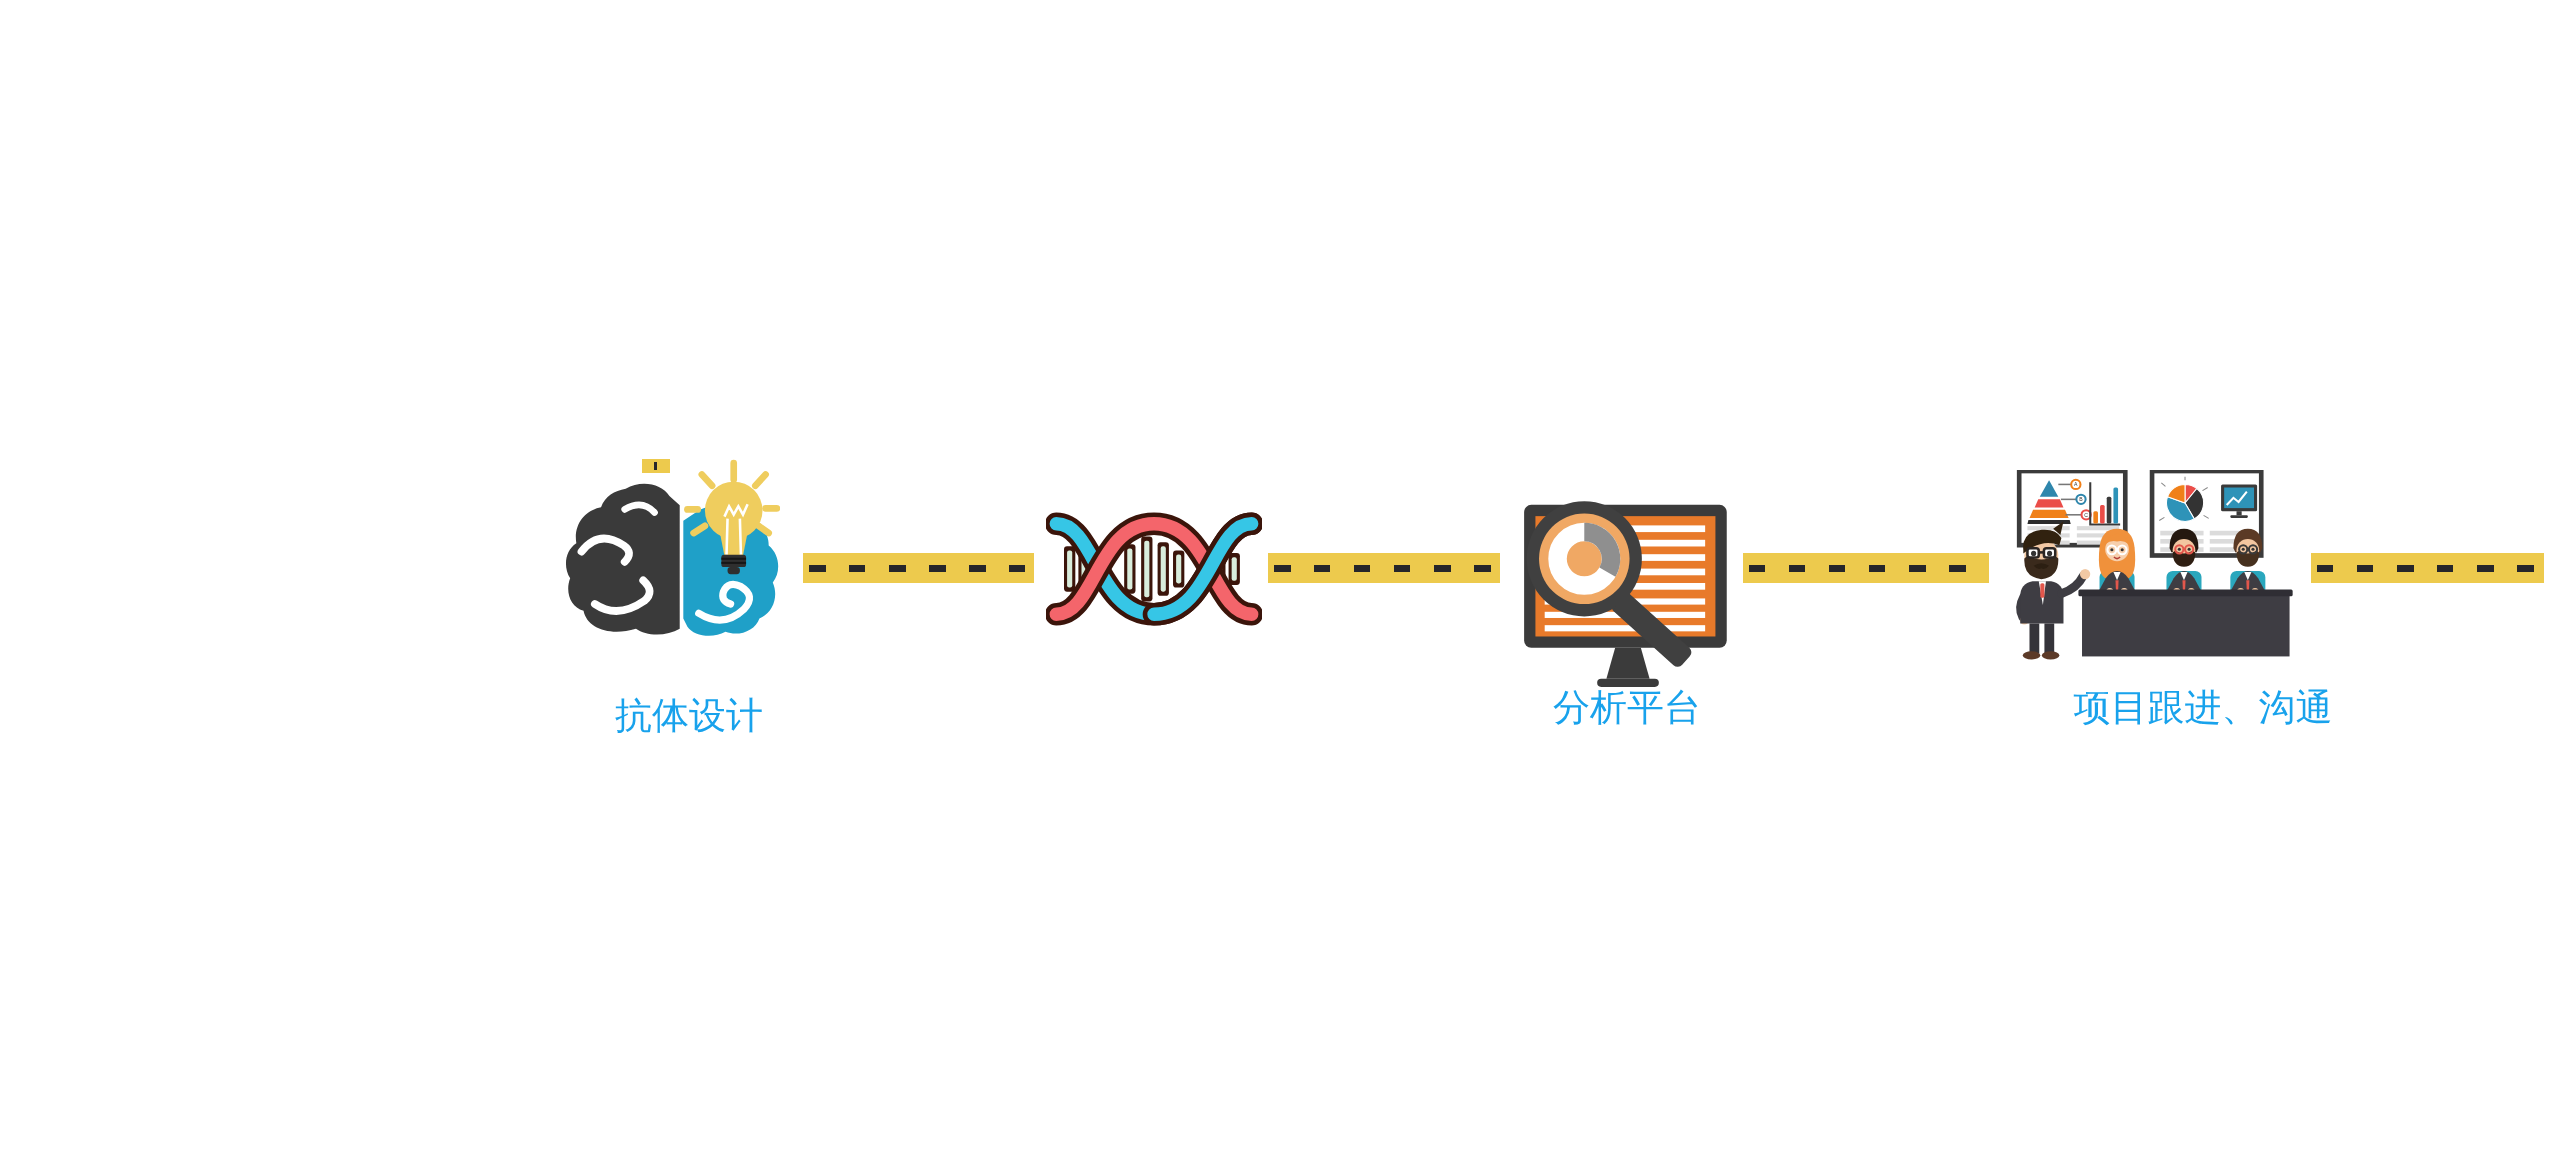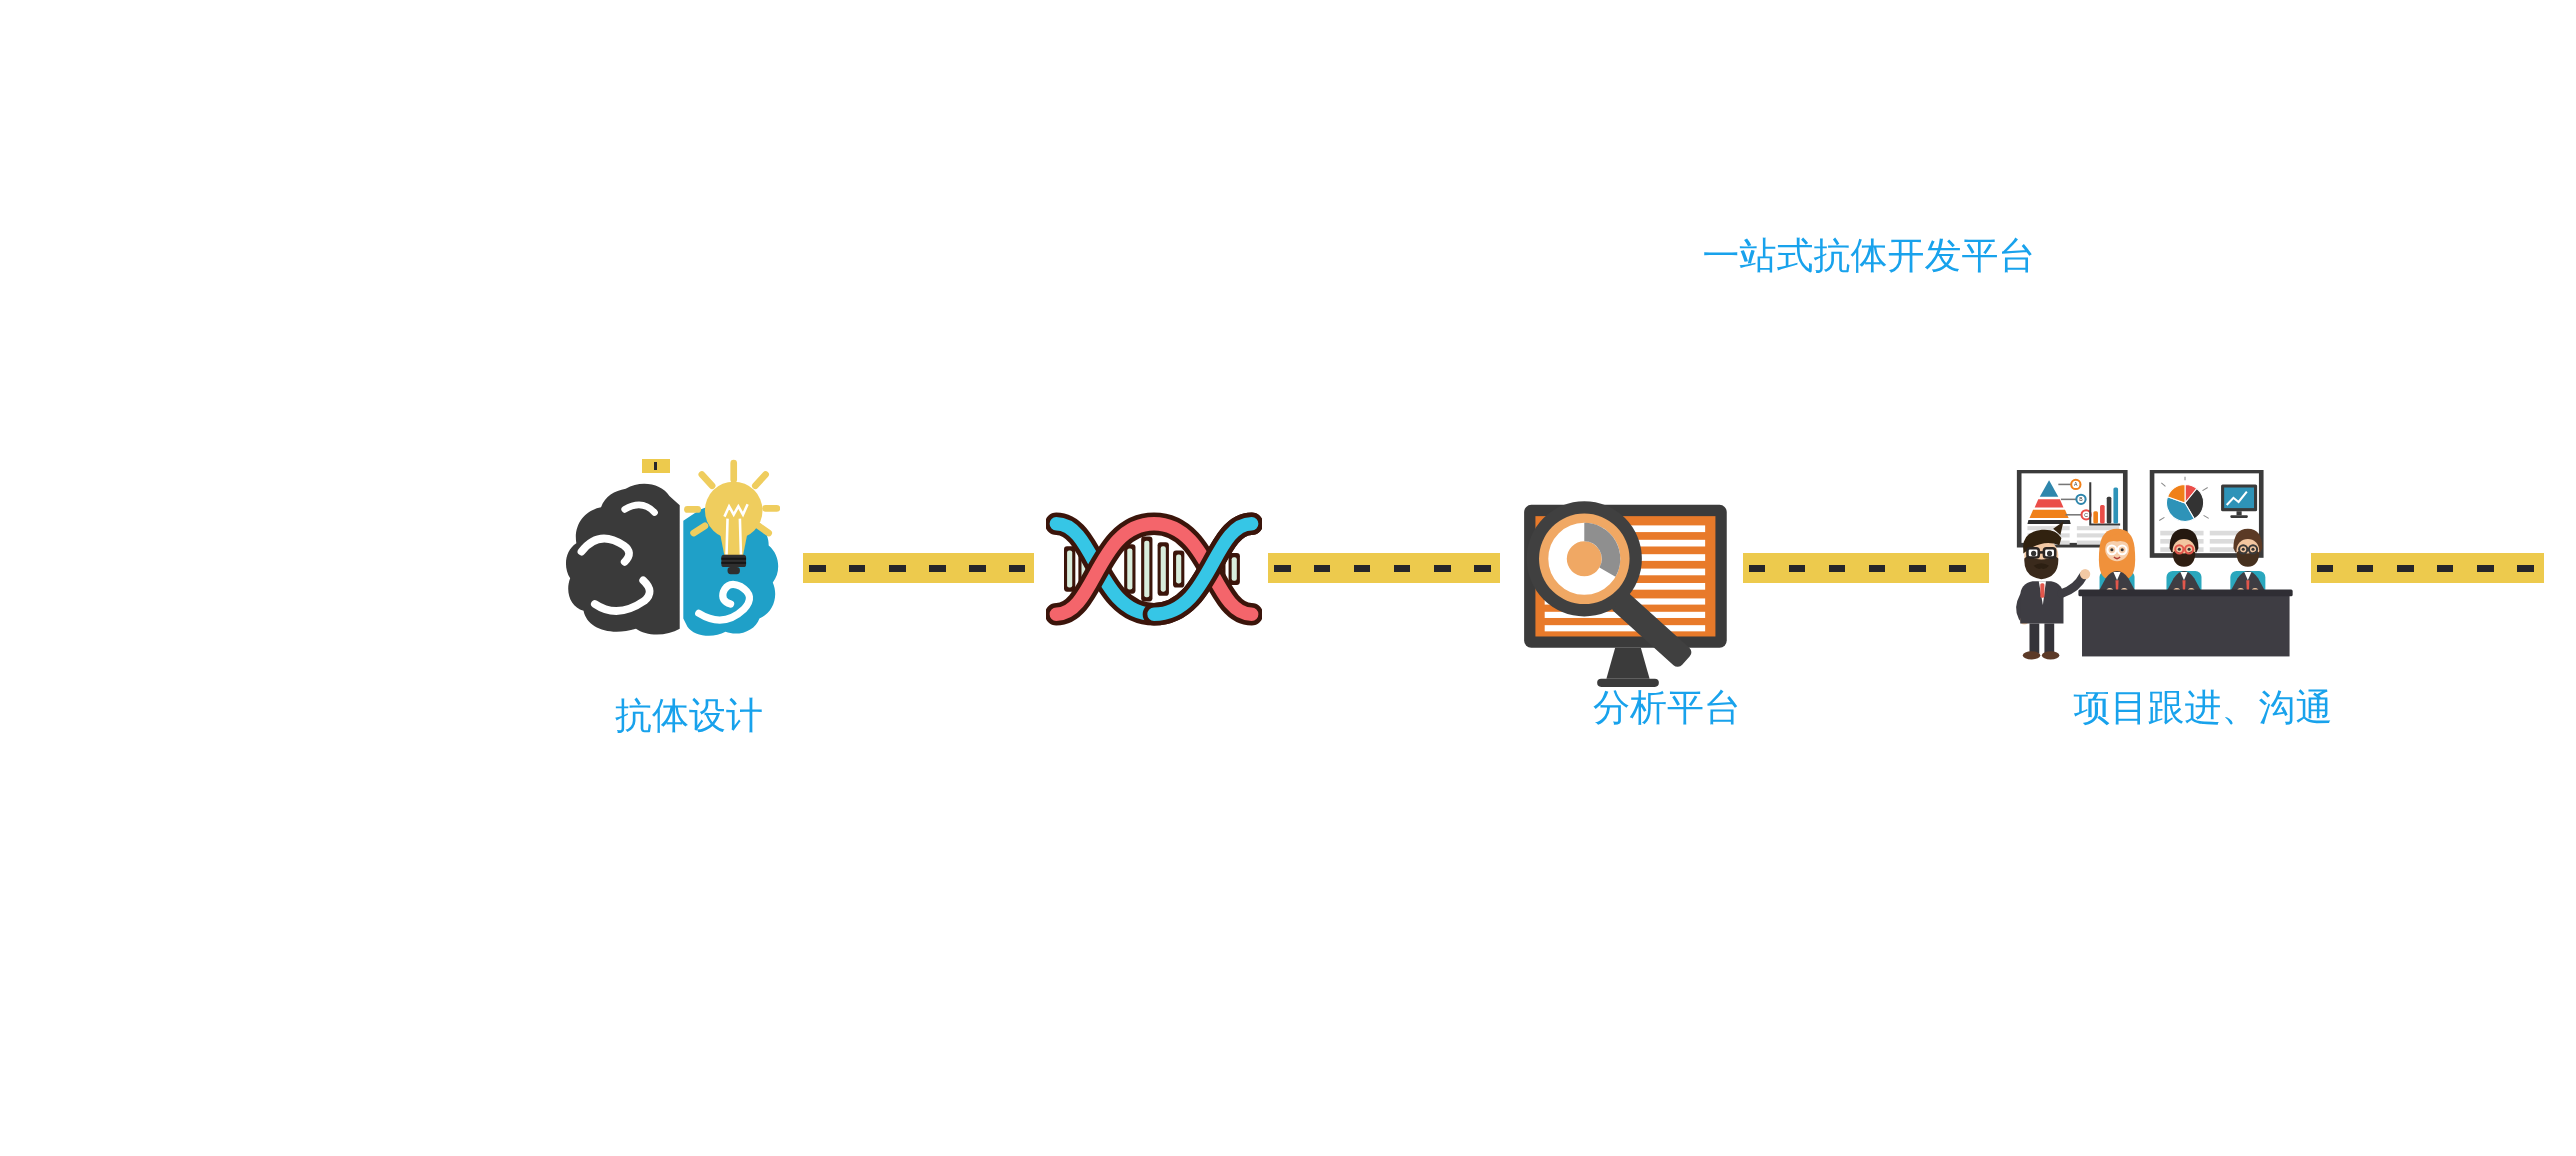--- a/index.html
+++ b/index.html
@@ -18,21 +18,20 @@
   #icon-brain{left:564px;top:459px;}
   #icon-dna{left:1046px;top:502px;}
   #icon-monitor{left:1520px;top:490px;}
   #icon-meeting{left:1988px;top:470px;}
 </style>
 </head>
 <body>
 
 <div id="canvas">
 
-  <div class="title">一站式抗体开发平台</div>
 
   <div class="road" style="left:803px;width:231px;">
       <div class="dashes"></div>
     </div>
   <div class="road" style="left:1268px;width:232px;">
       <div class="dashes"></div>
     </div>
   <div class="road" style="left:1743px;width:246px;">
       <div class="dashes"></div>
     </div>
@@ -119,21 +118,21 @@
     <rect x="150" y="338" width="120" height="16" rx="8" fill="#3B3B3B"></rect>
     <g>
       <rect x="188" y="172" width="180" height="46" rx="12" fill="#404040" transform="rotate(42 205 190)"></rect>
       <circle cx="125" cy="105" r="112" fill="#404040"></circle>
       <circle cx="125" cy="105" r="88" fill="#F0A864"></circle>
       <circle cx="125" cy="105" r="52" fill="none" stroke="#ffffff" stroke-width="36"></circle>
       <path d="M125,53 A52,52 0 0 1 170,131" fill="none" stroke="#8F8F8F" stroke-width="36"></path>
       <circle cx="125" cy="105" r="31" fill="#F0A864"></circle>
     </g>
   </svg>
-  <div class="step-label" style="left:1627px;margin-left:40px;">分析平台</div>
+  <div class="step-label" style="left:1627px;">分析平台</div>
 
   <svg id="icon-meeting" width="307" height="206" viewBox="0 0 595 400">
 
     <g>
       <rect x="60" y="2" width="206" height="144" fill="#ffffff" stroke="#3B3B3B" stroke-width="9"></rect>
       <polygon points="118,20 136,52 100,52" fill="#2E86AC"></polygon>
       <polygon points="97,57 139,57 146,73 90,73" fill="#EA4D48"></polygon>
       <polygon points="87,77 149,77 156,93 80,93" fill="#F08019"></polygon>
       <polygon points="78,97 158,97 160,105 76,105" fill="#2B2B2B"></polygon>
       <line x1="136" y1="28" x2="161" y2="28" stroke="#777" stroke-width="3"></line>

